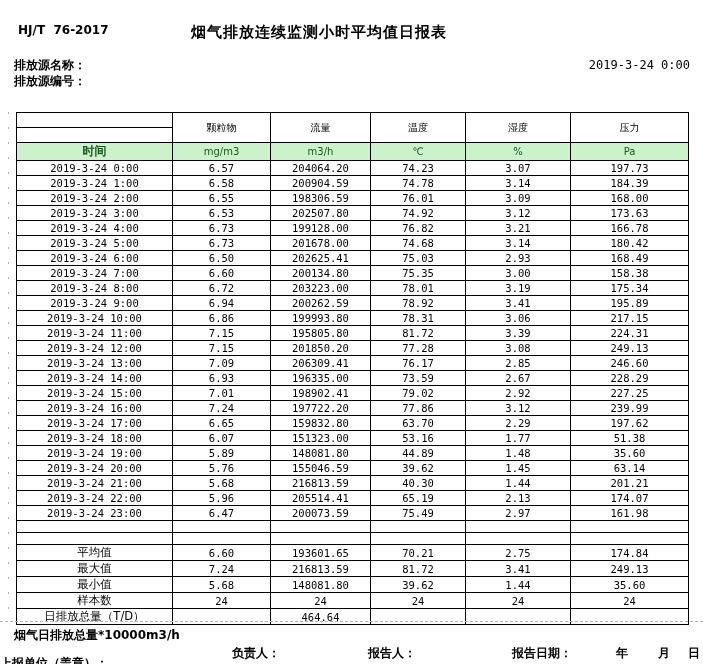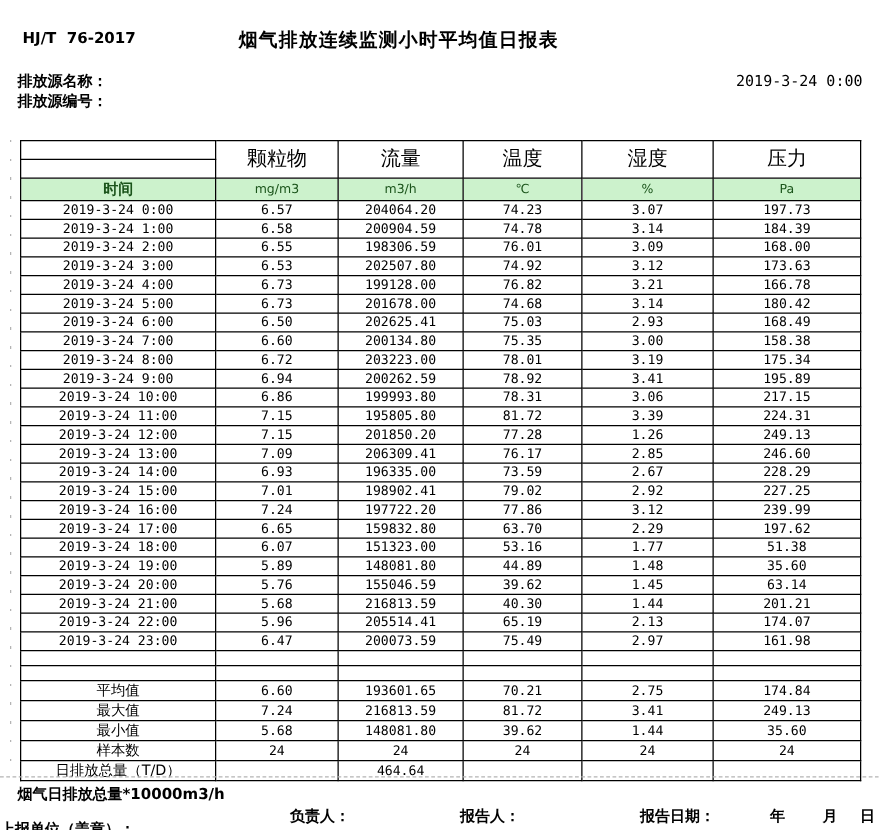--- a/index.html
+++ b/index.html
@@ -24,21 +24,21 @@
   .vdash{left:8px;top:112px;width:1px;height:506px;
     background:repeating-linear-gradient(to bottom,var(--dash) 0 2px,transparent 2px 15px);}
   .hdash{left:0;top:621px;width:703px;height:0;border-top:1px dashed var(--dash);}
 
   table.report{border-collapse:collapse;table-layout:fixed;width:672px;left:16px;top:112px;position:absolute;}
   table.report td, table.report th{
     border:1px solid var(--border);padding:0;margin:0;text-align:center;vertical-align:middle;
     overflow:hidden;white-space:nowrap;font-weight:normal;
   }
   tr.head-sub td{height:14px;}
-  th.pollutant{font-size:16px;font-weight:bold;}
+  th.pollutant{font-size:10px;font-weight:bold;}
   tr.unit-row td{
     height:15px;background:var(--green-bg);color:var(--green-text);
     border-top:1px solid var(--green-line);font-size:10px;text-align:center;
   }
   tr.unit-row td.time-head{font-size:12px;font-weight:bold;}
   tr.data-row td{height:14px;font-size:10.5px;font-family:"DejaVu Sans Mono",monospace;}
   tr.empty-row td{height:11px;}
   tr.summary-row td{height:14px;font-size:10.5px;font-family:"DejaVu Sans Mono",monospace;margin-top:14px;}
   tr.summary-row td.sum-label{font-family:"DejaVu Sans",sans-serif;font-size:11.5px;}
 
@@ -183,21 +183,21 @@
         <td>195805.80</td>
         <td>81.72</td>
         <td>3.39</td>
         <td>224.31</td>
       </tr>
       <tr class="data-row">
         <td class="time-cell">2019-3-24 12:00</td>
         <td>7.15</td>
         <td>201850.20</td>
         <td>77.28</td>
-        <td>1.26</td>
+        <td>3.08</td>
         <td>249.13</td>
       </tr>
       <tr class="data-row">
         <td class="time-cell">2019-3-24 13:00</td>
         <td>7.09</td>
         <td>206309.41</td>
         <td>76.17</td>
         <td>2.85</td>
         <td>246.60</td>
       </tr>

